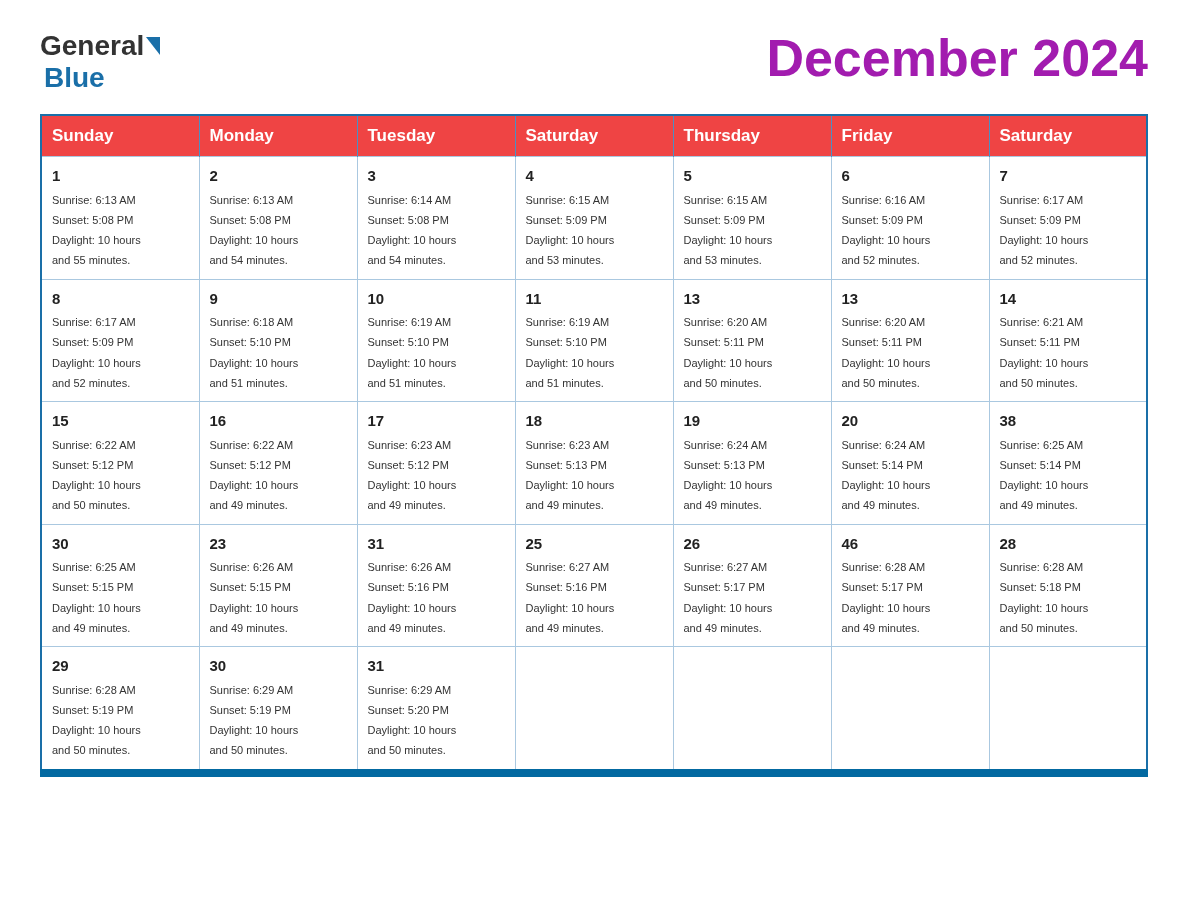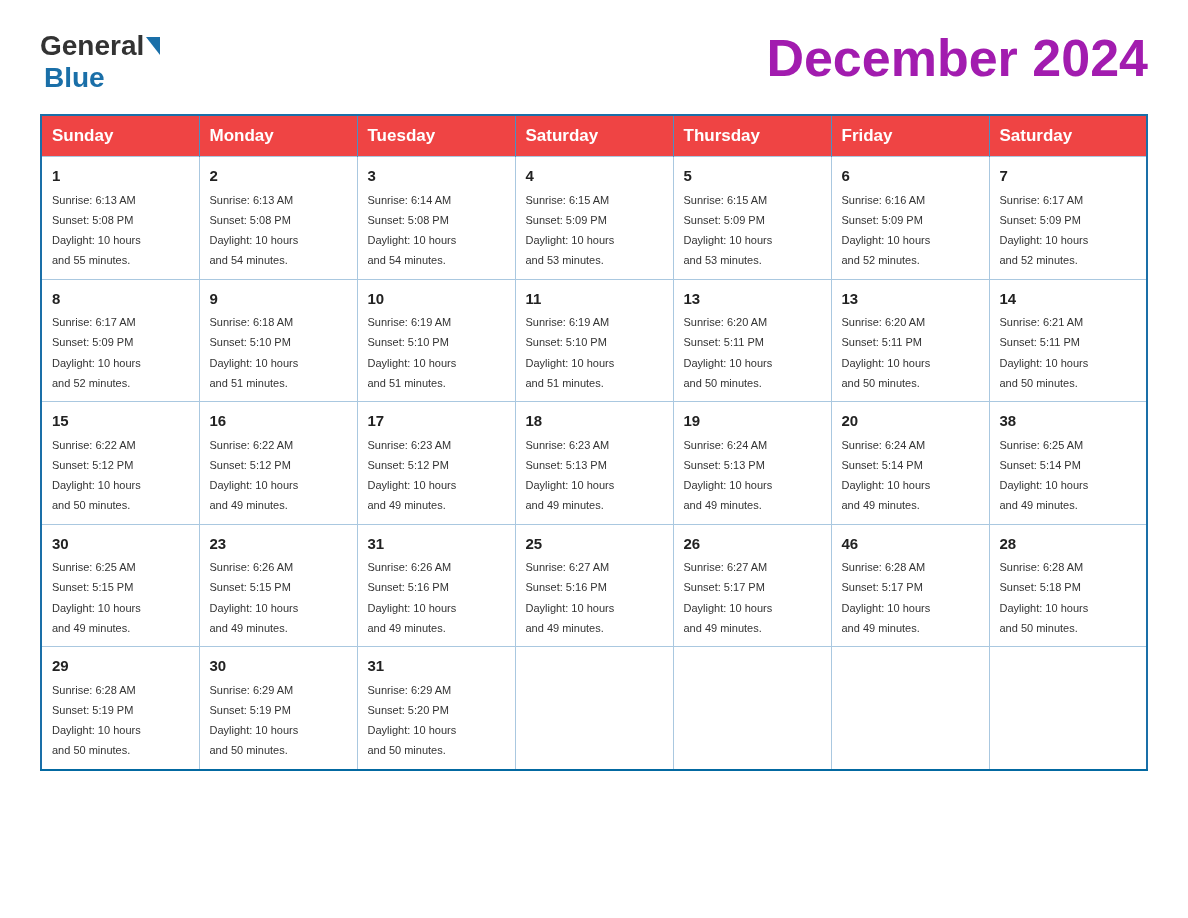--- a/index.html
+++ b/index.html
@@ -81,21 +81,21 @@
       color: #222;
       display: block;
       margin-bottom: 2px;
     }
     .calendar tbody tr td .day-info {
       font-size: 11px;
       color: #333;
       line-height: 1.55;
     }
     .calendar tbody tr:last-child td {
-      border-bottom: 2px solid #0369a1;
+      border-bottom: 8px solid #0369a1;
     }
     .calendar tbody tr td:empty {
       background: #fff;
     }
   </style>
 </head>
 <body>
 
 <div class="header">
   <div class="logo">

